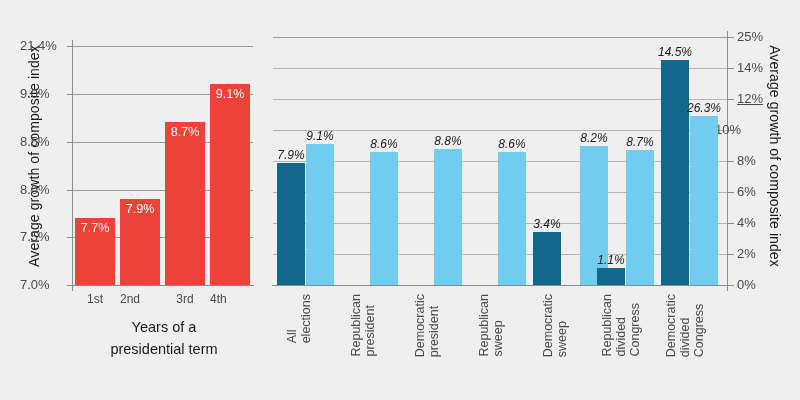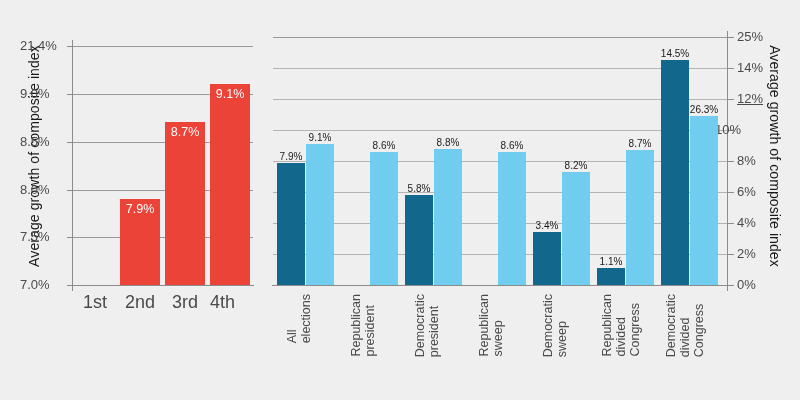--- a/index.html
+++ b/index.html
@@ -36,21 +36,21 @@
     line-height: 22px;
   }
   .tick-label {
     position: absolute;
     font-size: 13px;
     color: #4a4a4a;
     white-space: nowrap;
   }
   .cat-label {
     position: absolute;
-    font-size: 18px;
+    font-size: 12px;
     color: #4a4a4a;
     white-space: nowrap;
   }
 
   
   #left-chart {
     position: absolute;
     left: 0; top: 0;
     width: 262px; height: 400px;
   }
@@ -141,23 +141,24 @@
     bottom: 0;
   }
   .blue-bar.dark { background: #12688c; }
   .blue-bar.light { background: #70cdf0; }
   .blue-bar .val {
     position: absolute;
     bottom: 100%;
     left: 50%;
     transform: translateX(-50%);
     margin-bottom: 1px;
-    font-size: 10px;
+    font-size: 12px;
     color: #1a1a1a;
     white-space: nowrap;
+    font-style: italic;
   }
   .vlabel {
     position: absolute;
     font-size: 12.5px;
     color: #4a4a4a;
     writing-mode: vertical-rl;
     transform: rotate(180deg);
     text-align: left;
     line-height: 14px;
     white-space: pre;
@@ -189,36 +190,43 @@
     <div class="tick-mark" style="left:67px; top:285px;"></div>
 
     <div class="tick-label" style="left:20px; top:38px;">21.4%</div>
     <div class="tick-label" style="left:20px; top:86px;">9.0%</div>
     <div class="tick-label" style="left:20px; top:134px;">8.5%</div>
     <div class="tick-label" style="left:20px; top:182px;">8.0%</div>
     <div class="tick-label" style="left:20px; top:229px;">7.5%</div>
     <div class="tick-label" style="left:20px; top:277px;">7.0%</div>
 
     <div id="left-plot">
+      <div class="red-bar" style="left:2px; width:40px; height:67px;">
+        <span class="val">7.7%</span>
+      </div>
       <div class="red-bar" style="left:47px; width:40px; height:86px;">
         <span class="val">7.9%</span>
       </div>
       <div class="red-bar" style="left:92px; width:40px; height:163px;">
         <span class="val">8.7%</span>
       </div>
       <div class="red-bar" style="left:137px; width:40px; height:201px;">
         <span class="val">9.1%</span>
       </div>
     </div>
 
     <div class="cat-label" style="left:75px; top:292px; width:40px; text-align:center;">1st</div>
-    <div class="cat-label" style="left:120px; top:292px; width:40px; text-align:center;">2nd</div>
+    <div class="cat-label" style="left:120px; top:292px; width:40px; text-align:left;">2nd</div>
     <div class="cat-label" style="left:165px; top:292px; width:40px; text-align:center;">3rd</div>
     <div class="cat-label" style="left:210px; top:292px; width:40px; ">4th</div>
 
+    <div class="axis-title-h" style="left:73px; top:316px; width:182px;">
+      <div>Years of a</div>
+      <div>presidential term</div>
+    </div>
   </div>
 
   <div id="right-chart">
 
     <div class="axis-title-v" style="left:645px; top:148px; transform:rotate(90deg); width:260px; text-align:center;">Average growth of composite index</div>
 
     <div id="right-axis-line"></div>
     <div id="right-baseline"></div>
 
     <div class="gridline" style="left:273px; top:37px; width:454px;"></div>
@@ -256,35 +264,32 @@
         <span class="val">7.9%</span>
       </div>
       <div class="blue-bar light" style="left:33px; width:28px; height:141px;">
         <span class="val">9.1%</span>
       </div>
 
       <div class="blue-bar light" style="left:97px; width:28px; height:133px;">
         <span class="val">8.6%</span>
       </div>
 
-      <div class="blue-bar dark" style="left:132px; width:28px; height:90px;">
-        <span class="val">5.8%</span>
-      </div>
       <div class="blue-bar light" style="left:161px; width:28px; height:136px;">
         <span class="val">8.8%</span>
       </div>
 
       <div class="blue-bar light" style="left:225px; width:28px; height:133px;">
         <span class="val">8.6%</span>
       </div>
 
       <div class="blue-bar dark" style="left:260px; width:28px; height:53px;">
         <span class="val">3.4%</span>
       </div>
-      <div class="blue-bar light" style="left:289px; width:28px; height:113px;">
+      <div class="blue-bar light" style="left:307px; width:28px; height:139px;">
         <span class="val">8.2%</span>
       </div>
 
       <div class="blue-bar dark" style="left:324px; width:28px; height:17px;">
         <span class="val">1.1%</span>
       </div>
       <div class="blue-bar light" style="left:353px; width:28px; height:135px;">
         <span class="val">8.7%</span>
       </div>
 

